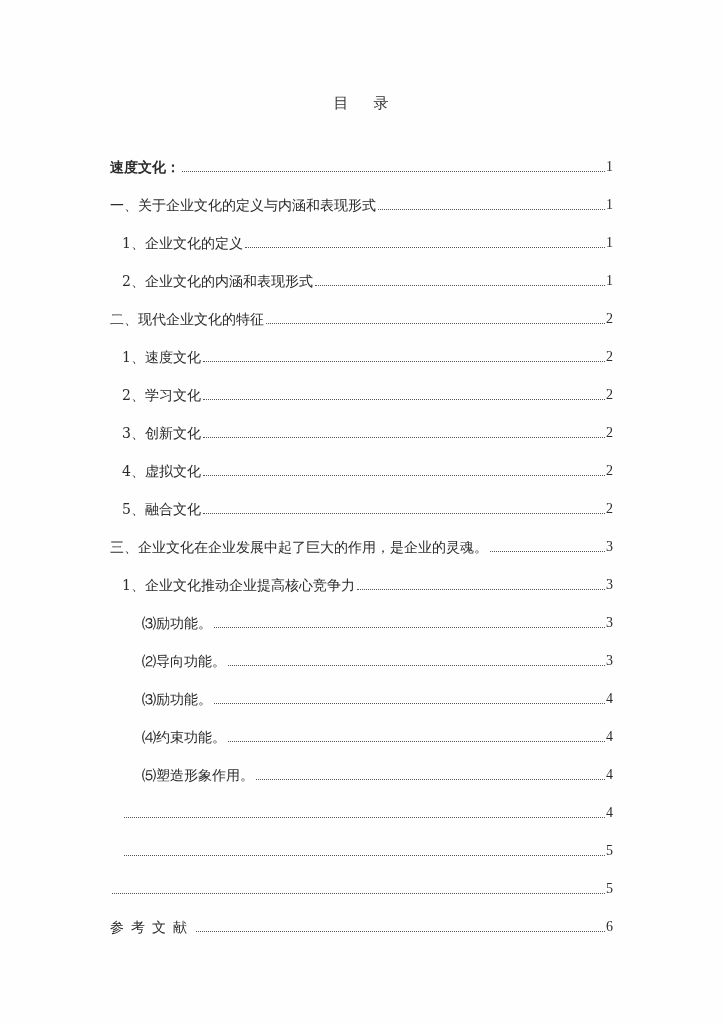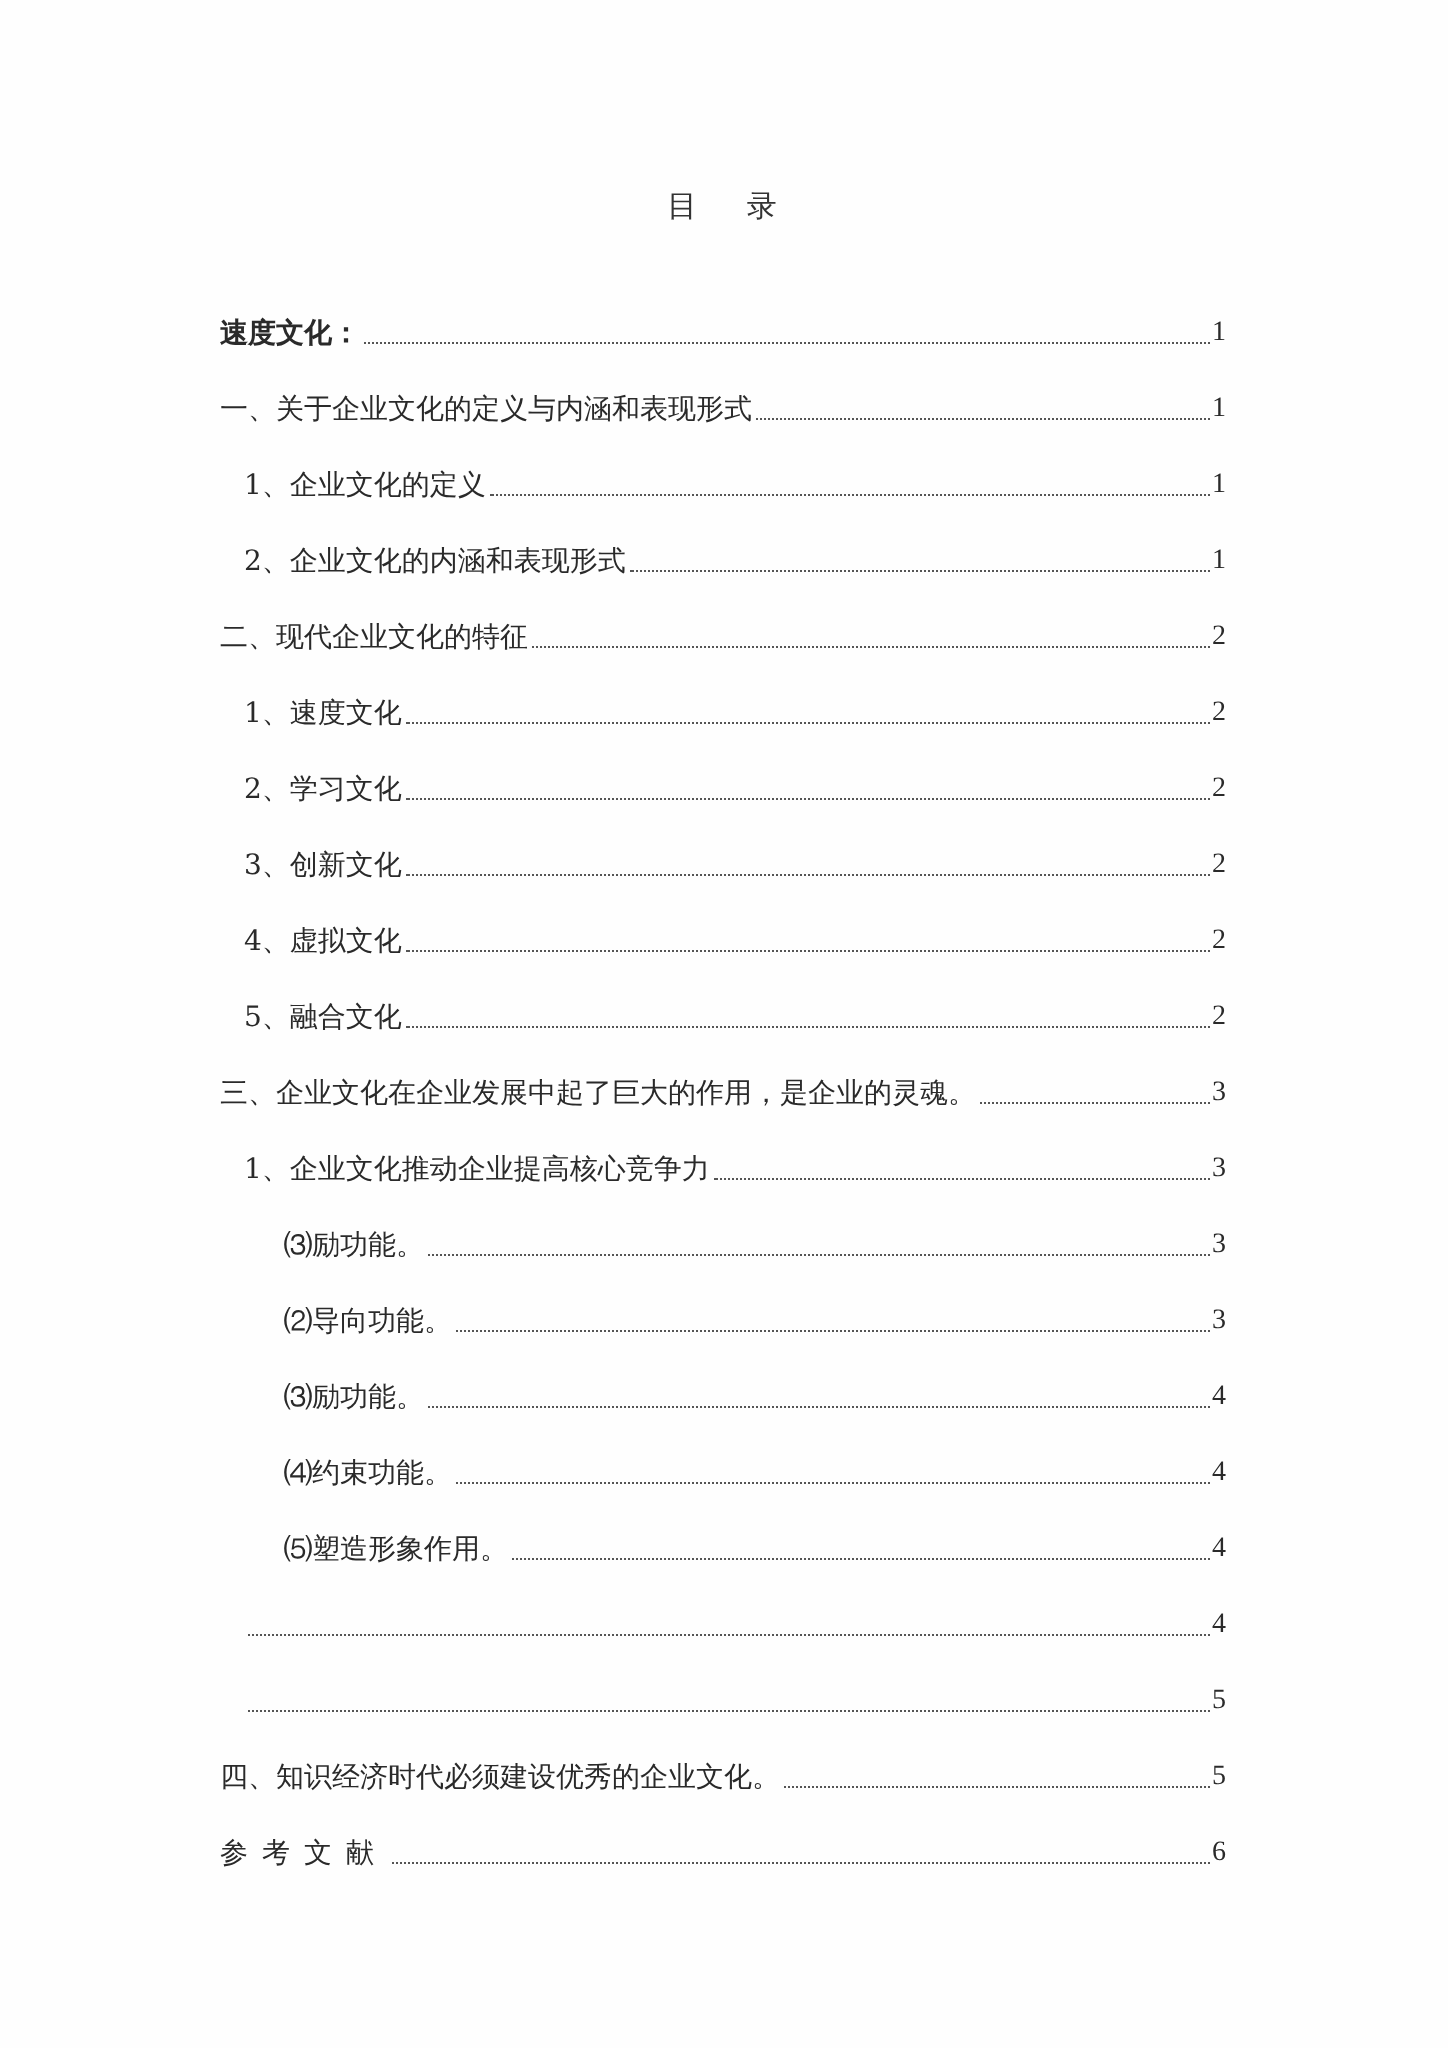--- a/index.html
+++ b/index.html
@@ -123,21 +123,20 @@
     </div>
     <div class="row l2" style="top:802px">
       <span class="leader"></span>
       <span class="page-num">4</span>
     </div>
     <div class="row l2" style="top:840px">
       <span class="leader"></span>
       <span class="page-num">5</span>
     </div>
     <div class="row" style="top:878px">
-      <span class="label">四、知识经济时代必须建设优秀的企业文化。</span>
       <span class="leader"></span>
       <span class="page-num">5</span>
     </div>
     <div class="row" style="top:916px">
       <span class="label spaced">参考文献</span>
       <span class="leader"></span>
       <span class="page-num">6</span>
     </div>
   </div>
 </div>

